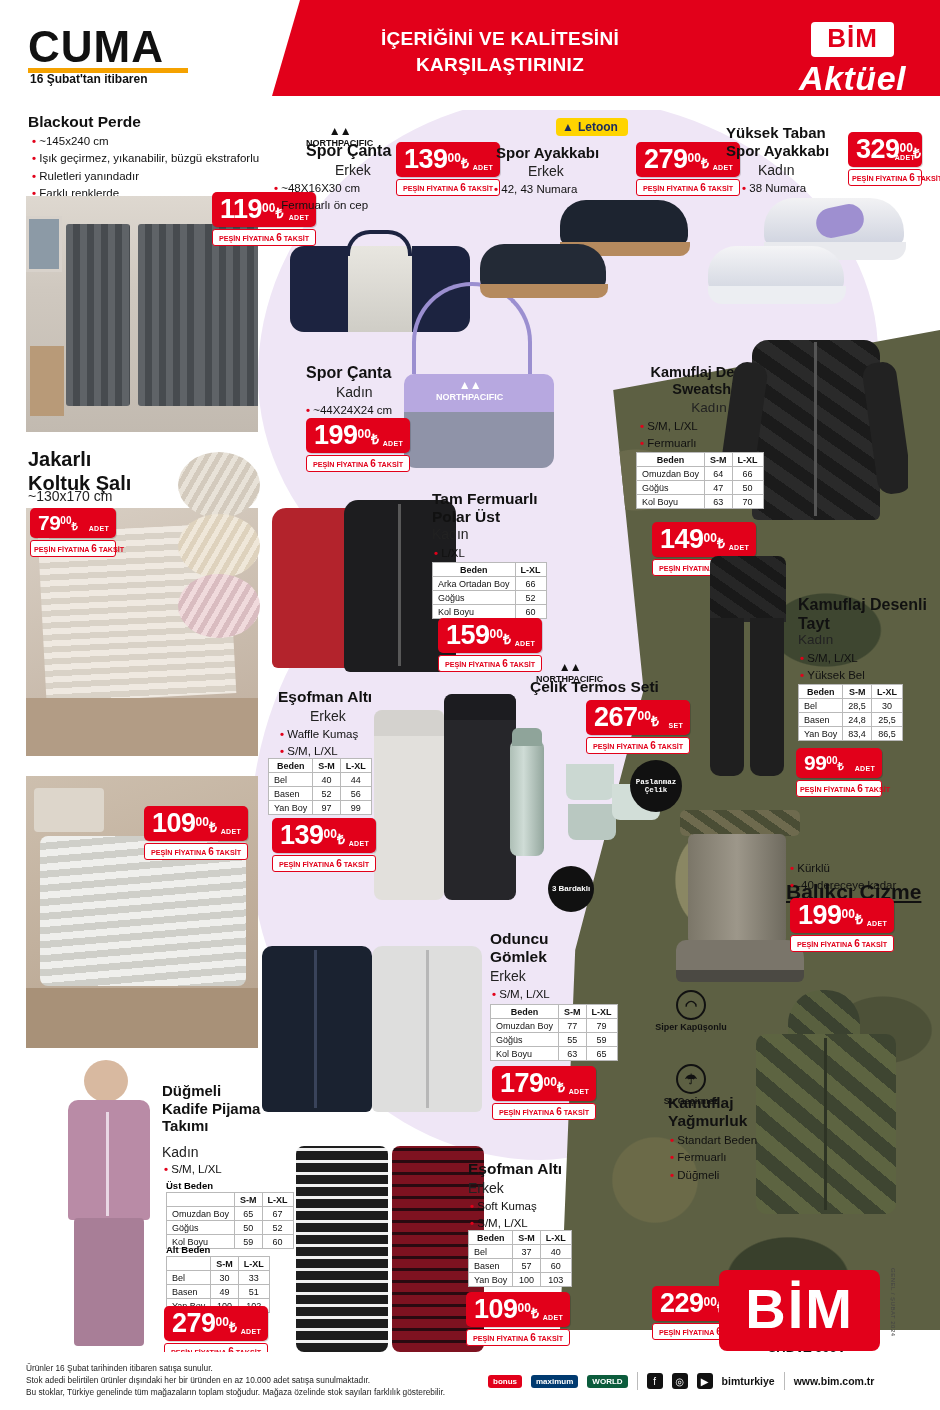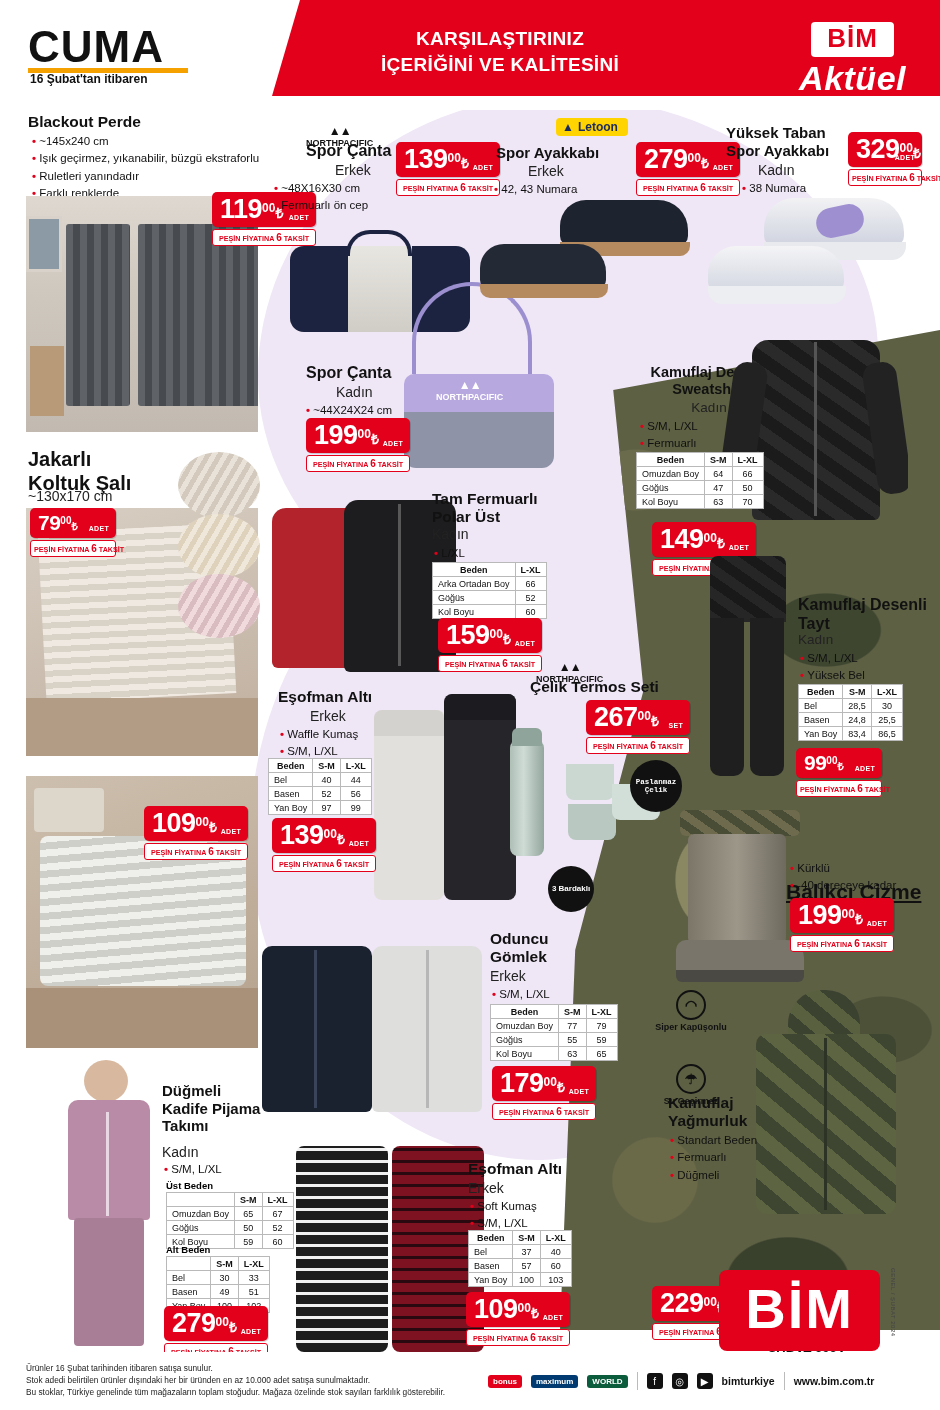--- a/index.html
+++ b/index.html
@@ -187,22 +187,22 @@
   <div class="blob-purple" style="left:250px; top:520px; width:520px; height:640px;"></div>
   <div class="camo" style="left:560px; top:330px; width:380px; height:1000px; clip-path: polygon(14% 6%, 100% 0, 100% 100%, 0 100%, 4% 62%, 22% 36%);"></div>
   <div style="position:absolute;left:0;top:96px;width:940px;height:14px;background:#fff;"></div>
 
   <div class="header">
     <div class="header-left"></div>
     <div class="cuma-underline"></div>
     <div class="cuma">CUMA</div>
     <div class="cuma-sub">16 Şubat'tan itibaren</div>
     <div class="header-center">
+      <div>İÇERİĞİNİ VE KALİTESİNİ</div>
       <div>KARŞILAŞTIRINIZ</div>
-      <div>İÇERİĞİNİ VE KALİTESİNİ</div>
     </div>
     <div class="bim-logo">
       <div class="bim-badge">BİM</div>
       <div class="aktuel">Aktüel</div>
     </div>
   </div>
 
   <div class="title" style="left:28px; top:113px; font-size:15.5px;">Blackout Perde</div>
   <ul class="bullets" style="left:32px; top:133px; width:230px;">
     <li>~145x240 cm</li>

